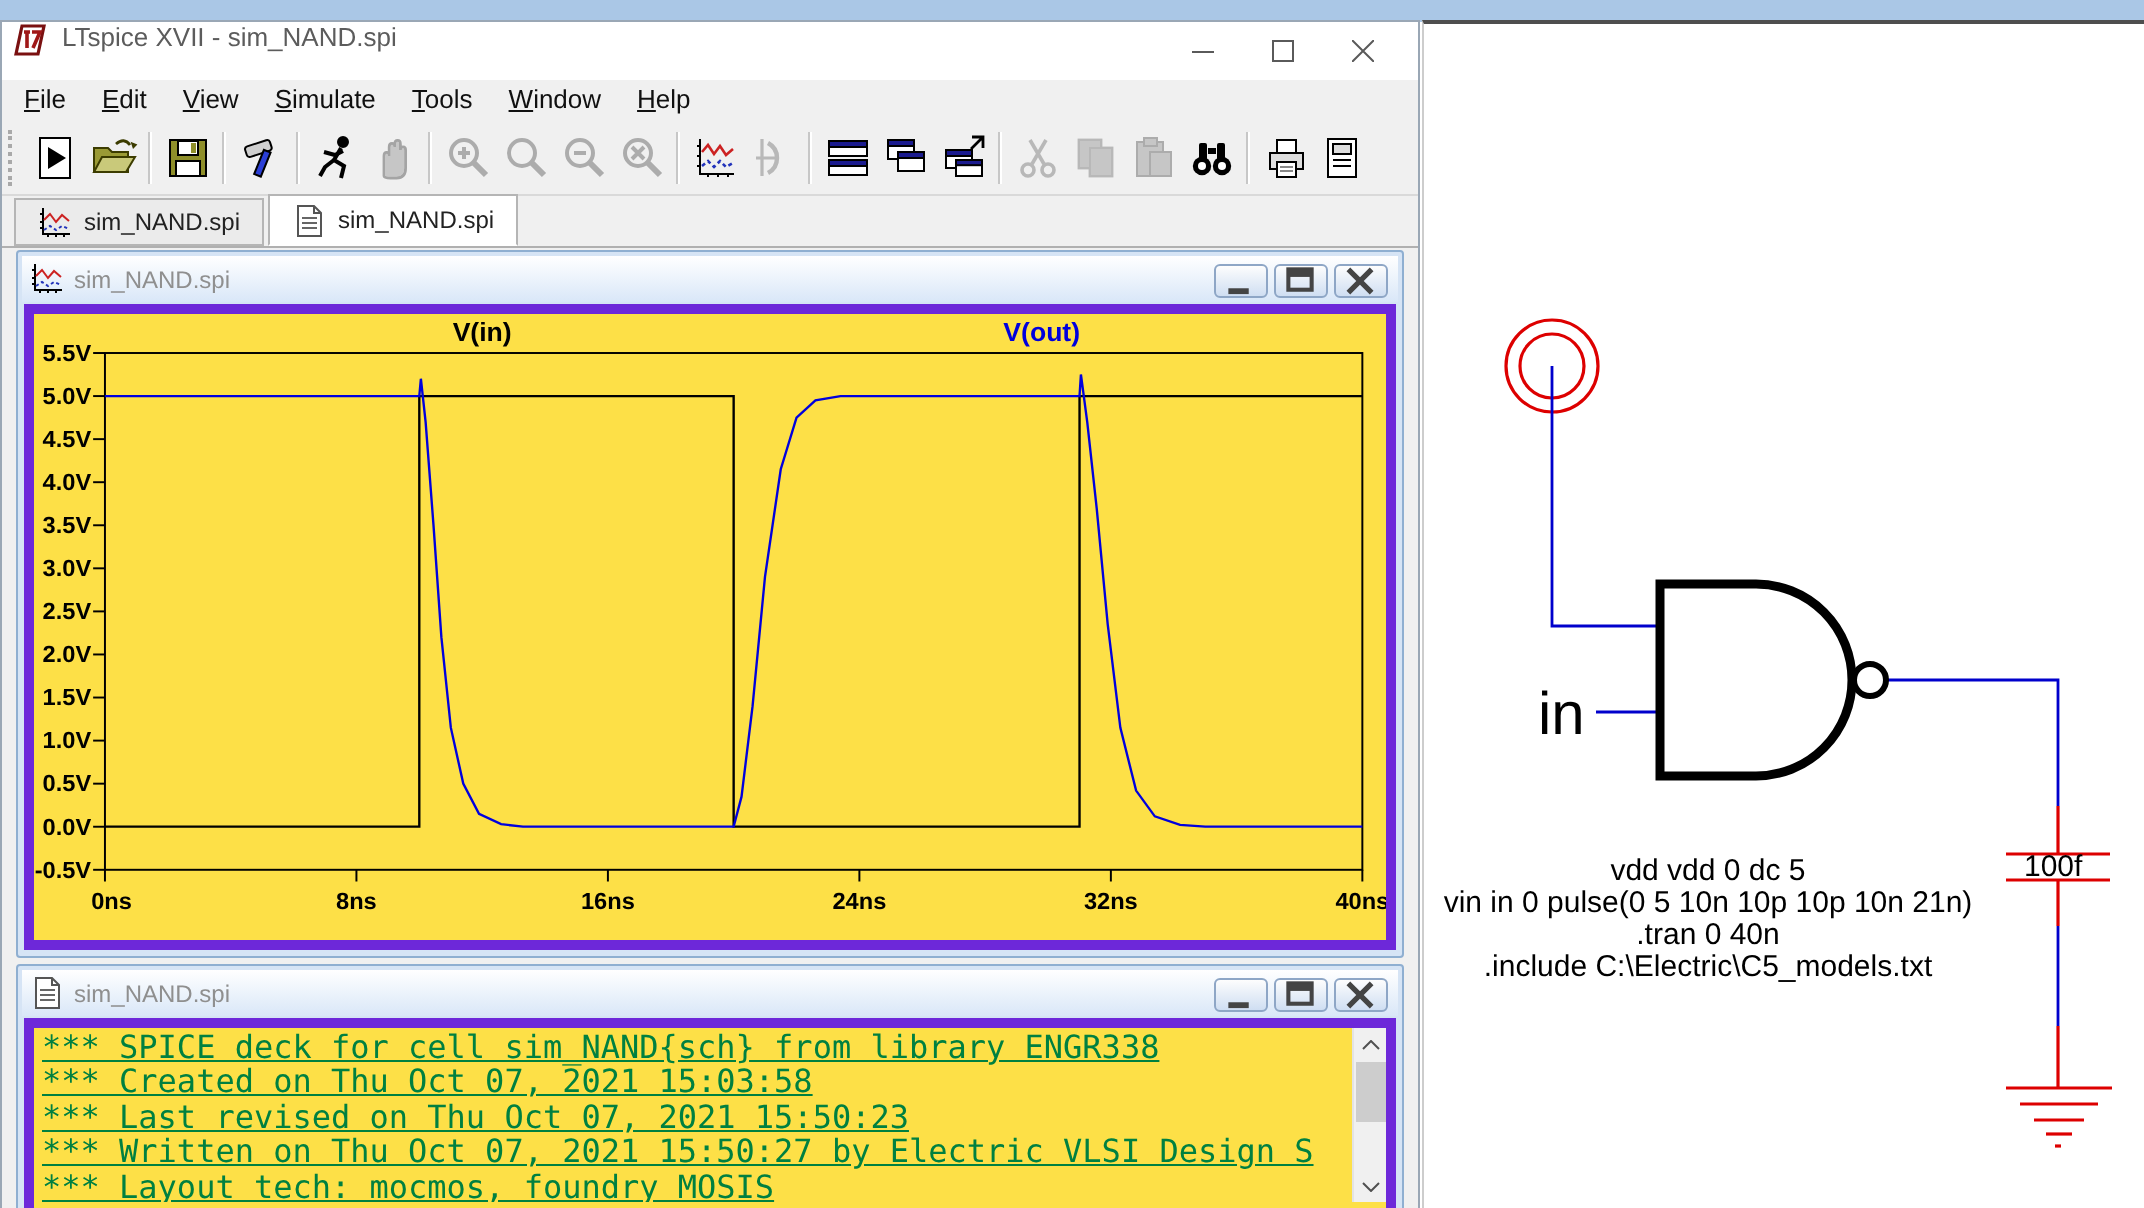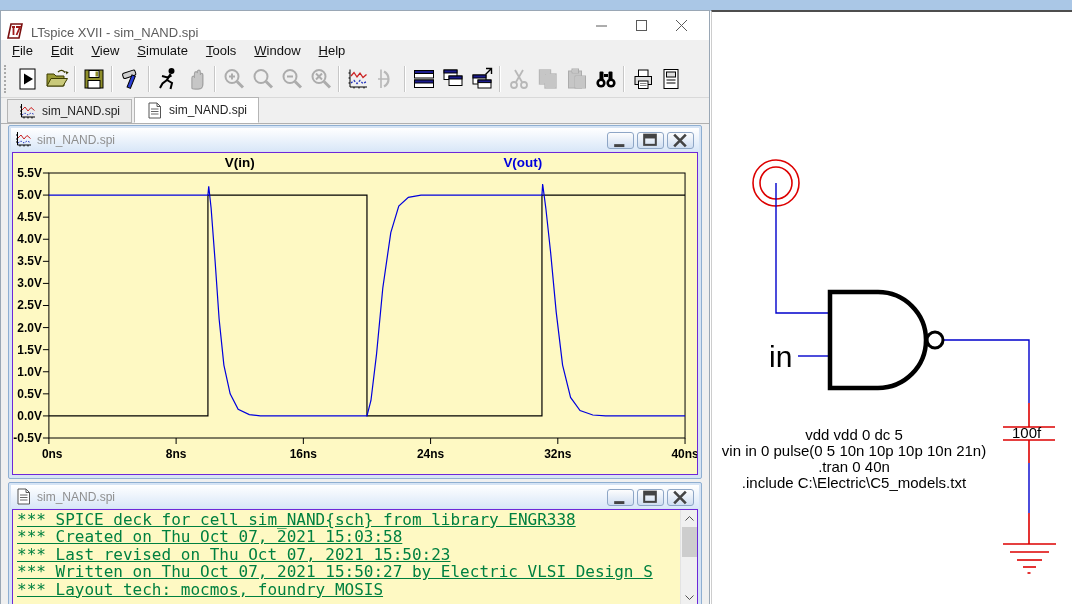--- a/index.html
+++ b/index.html
@@ -6,26 +6,26 @@
   *{box-sizing:border-box;}
   #desktop{position:relative;width:1072px;height:604px;overflow:hidden;
            font-family:"Liberation Sans",sans-serif;background:#fff;}
   
   .top-strip{position:absolute;left:0;top:0;width:1072px;height:11px;background:#aac7e6;}
   .bg-window{position:absolute;left:711px;top:10px;width:361px;height:594px;background:#fff;
              border-top:2px solid #4e4e4e;border-left:1px solid #cdcdcd;}
   
   .lt-window{position:absolute;left:0;top:10px;width:710px;height:594px;background:#f0f0f0;
              border:1px solid #9aa7b5;border-bottom:none;}
-  .titlebar{position:absolute;left:0;top:0;width:100%;height:29px;background:#fff;display:flex;align-items:flex-end;}
+  .titlebar{position:absolute;left:0;top:0;width:100%;height:29px;background:#fff;display:flex;align-items:flex-start;}
   .titlebar .app-icon{width:18px;height:18px;margin:0 7px 0 5px;}
   .titlebar .title-text{font-size:13px;color:#5c5c5c;}
   .caption-btns{position:absolute;right:8px;top:0;height:29px;display:flex;}
   .cap-btn{width:40px;height:29px;display:flex;align-items:center;justify-content:center;}
-  .menubar{position:absolute;left:0;top:29px;width:100%;height:20px;background:#f0f0f0;display:flex;align-items:center;padding-left:2px;}
+  .menubar{position:absolute;left:0;top:29px;width:100%;height:20px;background:#f0f0f0;display:flex;padding-left:2px;}
   .menu-item{font-size:13px;color:#101010;padding:2px 9px;}
   .menu-item u{text-decoration:underline;}
   .toolbar{position:absolute;left:0;top:49px;width:100%;height:38px;background:#f0f0f0;display:flex;align-items:center;
            border-bottom:1px solid #d9d9d9;overflow:hidden;padding-left:3px;}
   .tb-grip{width:3px;height:28px;border-left:2px dotted #a9a9a9;margin-right:6px;}
   .tb-btn{width:29px;height:29px;display:flex;align-items:center;justify-content:center;flex:0 0 auto;}
   .tb-btn svg{width:24px;height:24px;}
   .tb-btn.disabled{filter:grayscale(100%) brightness(1.35) contrast(.55);}
   .tb-sep{width:2px;height:26px;border-left:1px solid #c7c7c7;border-right:1px solid #fff;margin:0 3px;flex:0 0 auto;}
   .tabbar{position:absolute;left:0;top:87px;width:100%;height:26px;background:#f0f0f0;border-bottom:1px solid #b0b0b0;
@@ -36,21 +36,21 @@
   .tab svg{width:17px;height:17px;}
   
   .child{position:absolute;background:#d6e4f5;border:1px solid #8fafd1;border-radius:2px;}
   .child-title{position:absolute;left:2px;right:2px;top:2px;height:23px;
                background:linear-gradient(#ffffff,#d9e7f8);display:flex;align-items:center;}
   .child-title svg{width:17px;height:17px;margin:0 5px 0 4px;}
   .child-title .ct-text{font-size:12px;color:#8f8f8f;}
   .child-btns{position:absolute;right:5px;top:4px;display:flex;gap:3px;}
   .ch-btn{width:27px;height:17px;background:linear-gradient(#fdfdfd,#cfdef2);border:1px solid #8ea6c6;
           border-radius:3px;display:flex;align-items:center;justify-content:center;}
-  .child-client{position:absolute;left:3px;right:3px;top:26px;bottom:3px;background:#fef9c3;border:1px solid #6d28d9;}
+  .child-client{position:absolute;left:3px;right:3px;top:26px;bottom:3px;background:#fde047;border:5px solid #6d28d9;}
   
   #plot-svg{position:absolute;left:0;top:0;width:100%;height:100%;}
   #plot-svg text.tick{font:bold 12px "Liberation Sans",sans-serif;fill:#000;}
   #plot-svg text.leg{font:bold 13.5px "Liberation Sans",sans-serif;}
   
   .net-text{position:absolute;left:4px;top:1px;right:17px;bottom:9px;overflow:hidden;
             font-family:"DejaVu Sans Mono",monospace;font-size:16px;line-height:17.4px;white-space:pre;color:#008040;text-decoration:underline;}
   .vscroll{position:absolute;right:0;top:0;width:17px;bottom:9px;background:#f0f0f0;border-left:1px solid #e3e3e3;}
   .vscroll .arr{position:absolute;left:0;width:17px;height:16px;display:flex;align-items:center;justify-content:center;}
   .vscroll .thumb{position:absolute;left:1px;top:17px;width:15px;height:30px;background:#cdcdcd;}

